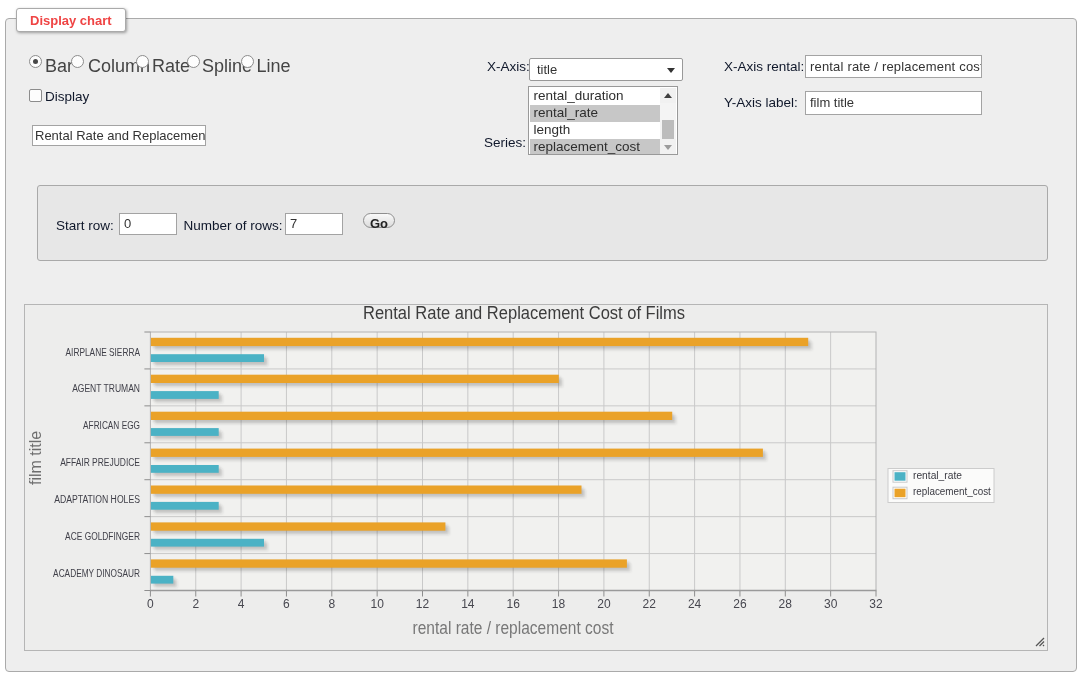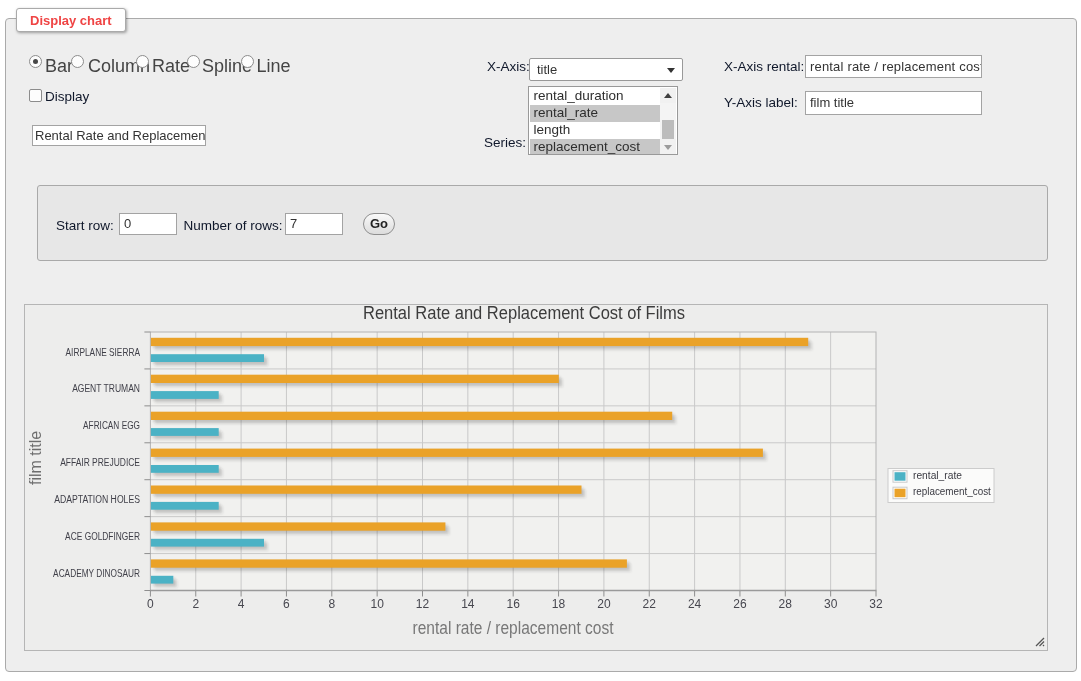--- a/index.html
+++ b/index.html
@@ -38,21 +38,21 @@
 #scroll { position:absolute; right:1px; top:1px; width:16px; height:66px; background:#f4f4f4; }
 .sb-btn { position:absolute; left:0; width:16px; height:15px; background:#f1f1f1; }
 #thumb { position:absolute; left:2px; top:32px; width:12px; height:20px; background:#bcbcbc; }
 .tri-up { position:absolute; left:4px; top:5px; width:0; height:0; border-left:4px solid transparent;
           border-right:4px solid transparent; border-bottom:5px solid #404040; }
 .tri-dn { position:absolute; left:4px; top:6px; width:0; height:0; border-left:4px solid transparent;
           border-right:4px solid transparent; border-top:5px solid #9b9b9b; }
 
 #panel { position:absolute; left:36.5px; top:185px; width:1011px; height:76px; background:#e7e7e7;
          border:1px solid #a9a9a9; border-radius:3px; }
-#go { position:absolute; left:363px; top:213px; width:32px; height:22px; border:1px solid #8e8e8e;
+#go { position:absolute; left:363px; top:213px; width:32px; height:15px; border:1px solid #8e8e8e;
       border-radius:11px; background:linear-gradient(#f9f9f9,#dcdcdc); font-size:13px; font-weight:bold;
       color:#222; text-align:center; line-height:20px; }
 
 #chart { position:absolute; left:24px; top:303.5px; width:1024px; height:347.5px;
          border:1px solid #b5b5b5; background:#ededec; }
 </style>
 </head>
 <body>
 <div id="page">
   <div id="fs"></div>

